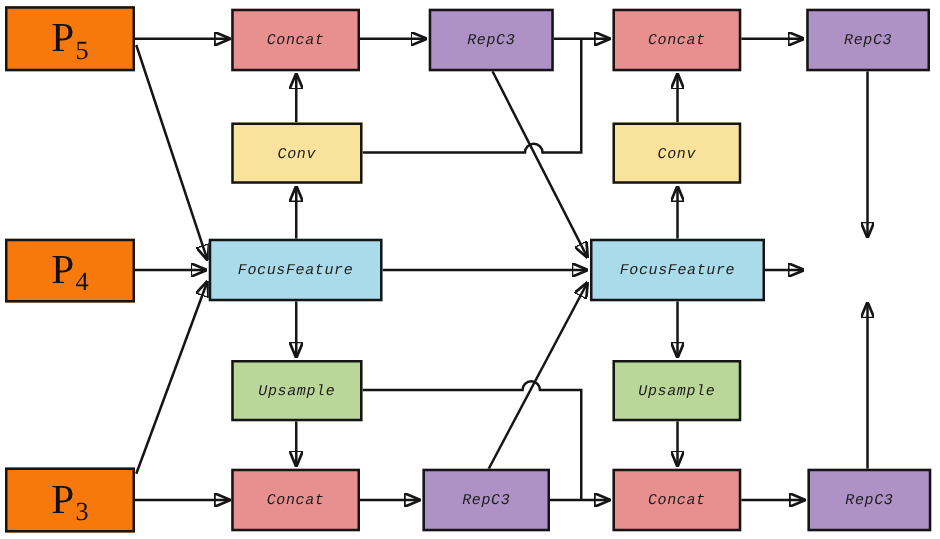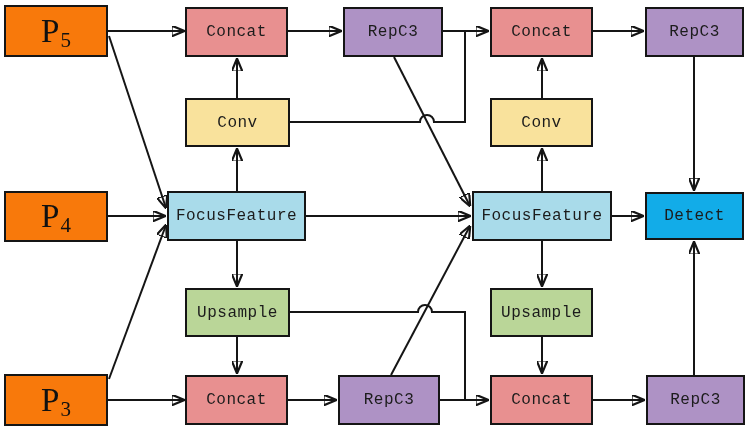--- a/index.html
+++ b/index.html
@@ -11,21 +11,21 @@
     overflow:hidden;
   }
   .connectors{position:absolute;left:0;top:0;width:752px;height:431px;}
   .connectors path{stroke:#151515;stroke-width:2;fill:none;}
   .node{
     position:absolute;box-sizing:border-box;
     border:2.5px solid #151515;
     display:flex;align-items:center;justify-content:center;
     color:#1c1c1c;
   }
-  .mono{font-size:16px;letter-spacing:0.5px;}
+  .mono{font-size:12px;letter-spacing:0.5px;font-style:italic;}
   .pbox{font-family:"Liberation Serif","DejaVu Serif",serif;font-size:33px;color:#111;}
   .p-sub{font-size:21px;transform:translateY(9px);margin-left:1px;}
   
   #p5       {left:4px;  top:5px;   width:104px;height:52px;}
   #p4       {left:4px;  top:191px; width:104px;height:51px;}
   #p3       {left:4px;  top:374px; width:104px;height:52px;}
   #concat_tl{left:185px;top:7px;   width:103px;height:50px;}
   #conv_l   {left:185px;top:98px;  width:105px;height:49px;}
   #ff1      {left:167px;top:191px; width:139px;height:50px;}
   #ups1     {left:185px;top:288px; width:105px;height:49px;}
@@ -131,20 +131,17 @@
   <div class="node mono" id="ups2" style="background-color: rgb(186, 214, 152);">
     <span>Upsample</span>
   </div>
   <div class="node mono" id="concat_br" style="background-color: rgb(232, 144, 144);">
     <span>Concat</span>
   </div>
 
   <div class="node mono" id="repc3_tr" style="background-color: rgb(174, 146, 197);">
     <span>RepC3</span>
   </div>
-  <div class="node mono" id="detect" style="background-color: rgb(18, 172, 232);">
-    <span>Detect</span>
-  </div>
   <div class="node mono" id="repc3_br" style="background-color: rgb(174, 146, 197);">
     <span>RepC3</span>
   </div>
 
 </div>
 
 </body></html>

